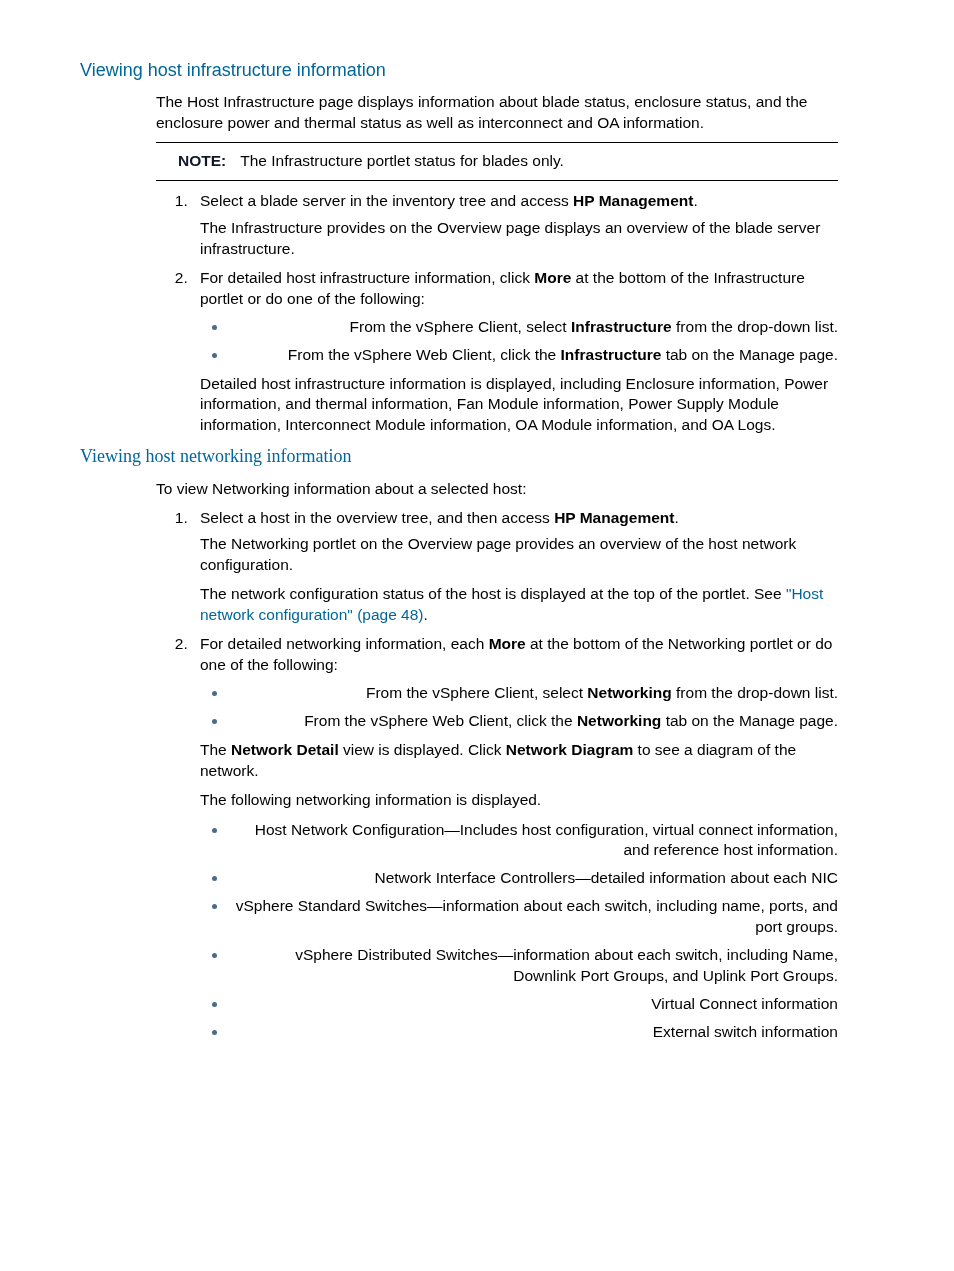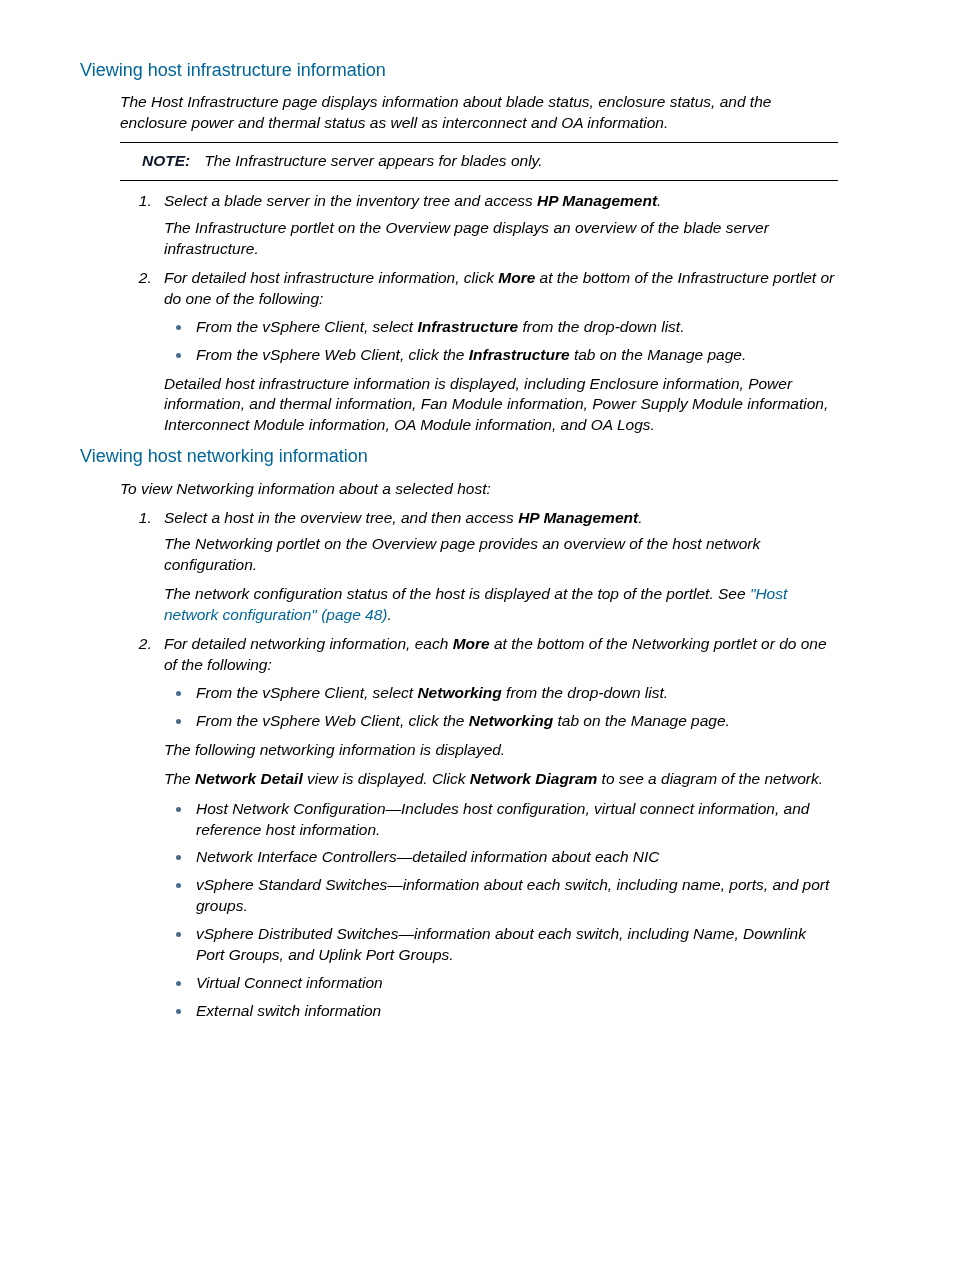--- a/index.html
+++ b/index.html
@@ -15,25 +15,25 @@
   .page {
     padding: 58px 116px 40px 80px;
   }
   .heading {
     color: #006699;
     font-size: 18px;
     font-weight: normal;
     margin: 0 0 10px 0;
   }
   .heading.second {
+    font-family: Liberation Serif, serif;
   }
   .content-block {
-    margin-left: 40px;
+    margin-left: 76px;
     margin-right: 0px;
-    font-style: italic;
   }
   .para {
     margin: 0 0 8px 0;
   }
   .note-wrap {
     border-top: 1px solid #000;
     border-bottom: 1px solid #000;
     padding: 8px 0 8px 22px;
     margin: 8px 0 10px 0;
   }
@@ -57,47 +57,48 @@
     margin: 6px 0 8px 0;
   }
   ul.bul {
     list-style: disc;
     margin: 6px 0 8px 0;
     padding-left: 28px;
   }
   ul.bul > li {
     margin-bottom: 6px;
     padding-left: 4px;
+    text-align: right;
   }
   ul.bul > li::marker {
     color: #4a6b8a;
     font-size: 16px;
   }
   .bold { font-weight: bold; }
   .link { color: #006699; }
 </style>
 </head>
 <body>
 
 <div class="page">
 
   <h2 class="heading">Viewing host infrastructure information</h2>
 
   <div class="content-block">
     <p class="para">The Host Infrastructure page displays information about blade status, enclosure status, and the enclosure power and thermal status as well as interconnect and OA information.</p>
 
     <div class="note-wrap">
-      <span class="note-label">NOTE:</span><span>The Infrastructure server appears for blades only.</span>
+      <span class="note-label">NOTE:</span><span>The Infrastructure portlet status for blades only.</span>
     </div>
 
 
     <ol class="num">
       <li>
         <span>Select a blade server in the inventory tree and access </span><span class="bold">HP Management</span><span>.</span>
-        <p class="li-para">The Infrastructure portlet on the Overview page displays an overview of the blade server infrastructure.</p>
+        <p class="li-para">The Infrastructure provides on the Overview page displays an overview of the blade server infrastructure.</p>
       </li>
       <li>
         <span>For detailed host infrastructure information, click </span><span class="bold">More</span><span> at the bottom of the Infrastructure portlet or do one of the following:</span>
         <ul class="bul">
           <li>
             <span>From the vSphere Client, select </span><span class="bold">Infrastructure</span><span> from the drop-down list.</span>
           </li>
           <li>
             <span>From the vSphere Web Client, click the </span><span class="bold">Infrastructure</span><span> tab on the Manage page.</span>
           </li>
@@ -123,24 +124,24 @@
       <li>
         <span>For detailed networking information, each </span><span class="bold">More</span><span> at the bottom of the Networking portlet or do one of the following:</span>
         <ul class="bul">
           <li>
             <span>From the vSphere Client, select </span><span class="bold">Networking</span><span> from the drop-down list.</span>
           </li>
           <li>
             <span>From the vSphere Web Client, click the </span><span class="bold">Networking</span><span> tab on the Manage page.</span>
           </li>
         </ul>
-        <p class="li-para">The following networking information is displayed.</p>
         <p class="li-para">
           <span>The </span><span class="bold">Network Detail</span><span> view is displayed. Click </span><span class="bold">Network Diagram</span><span> to see a diagram of the network.</span>
         </p>
+        <p class="li-para">The following networking information is displayed.</p>
         <ul class="bul">
           <li>Host Network Configuration—Includes host configuration, virtual connect information, and reference host information.</li>
           <li>Network Interface Controllers—detailed information about each NIC</li>
           <li>vSphere Standard Switches—information about each switch, including name, ports, and port groups.</li>
           <li>vSphere Distributed Switches—information about each switch, including Name, Downlink Port Groups, and Uplink Port Groups.</li>
           <li>Virtual Connect information</li>
           <li>External switch information</li>
         </ul>
       </li>
     </ol>

